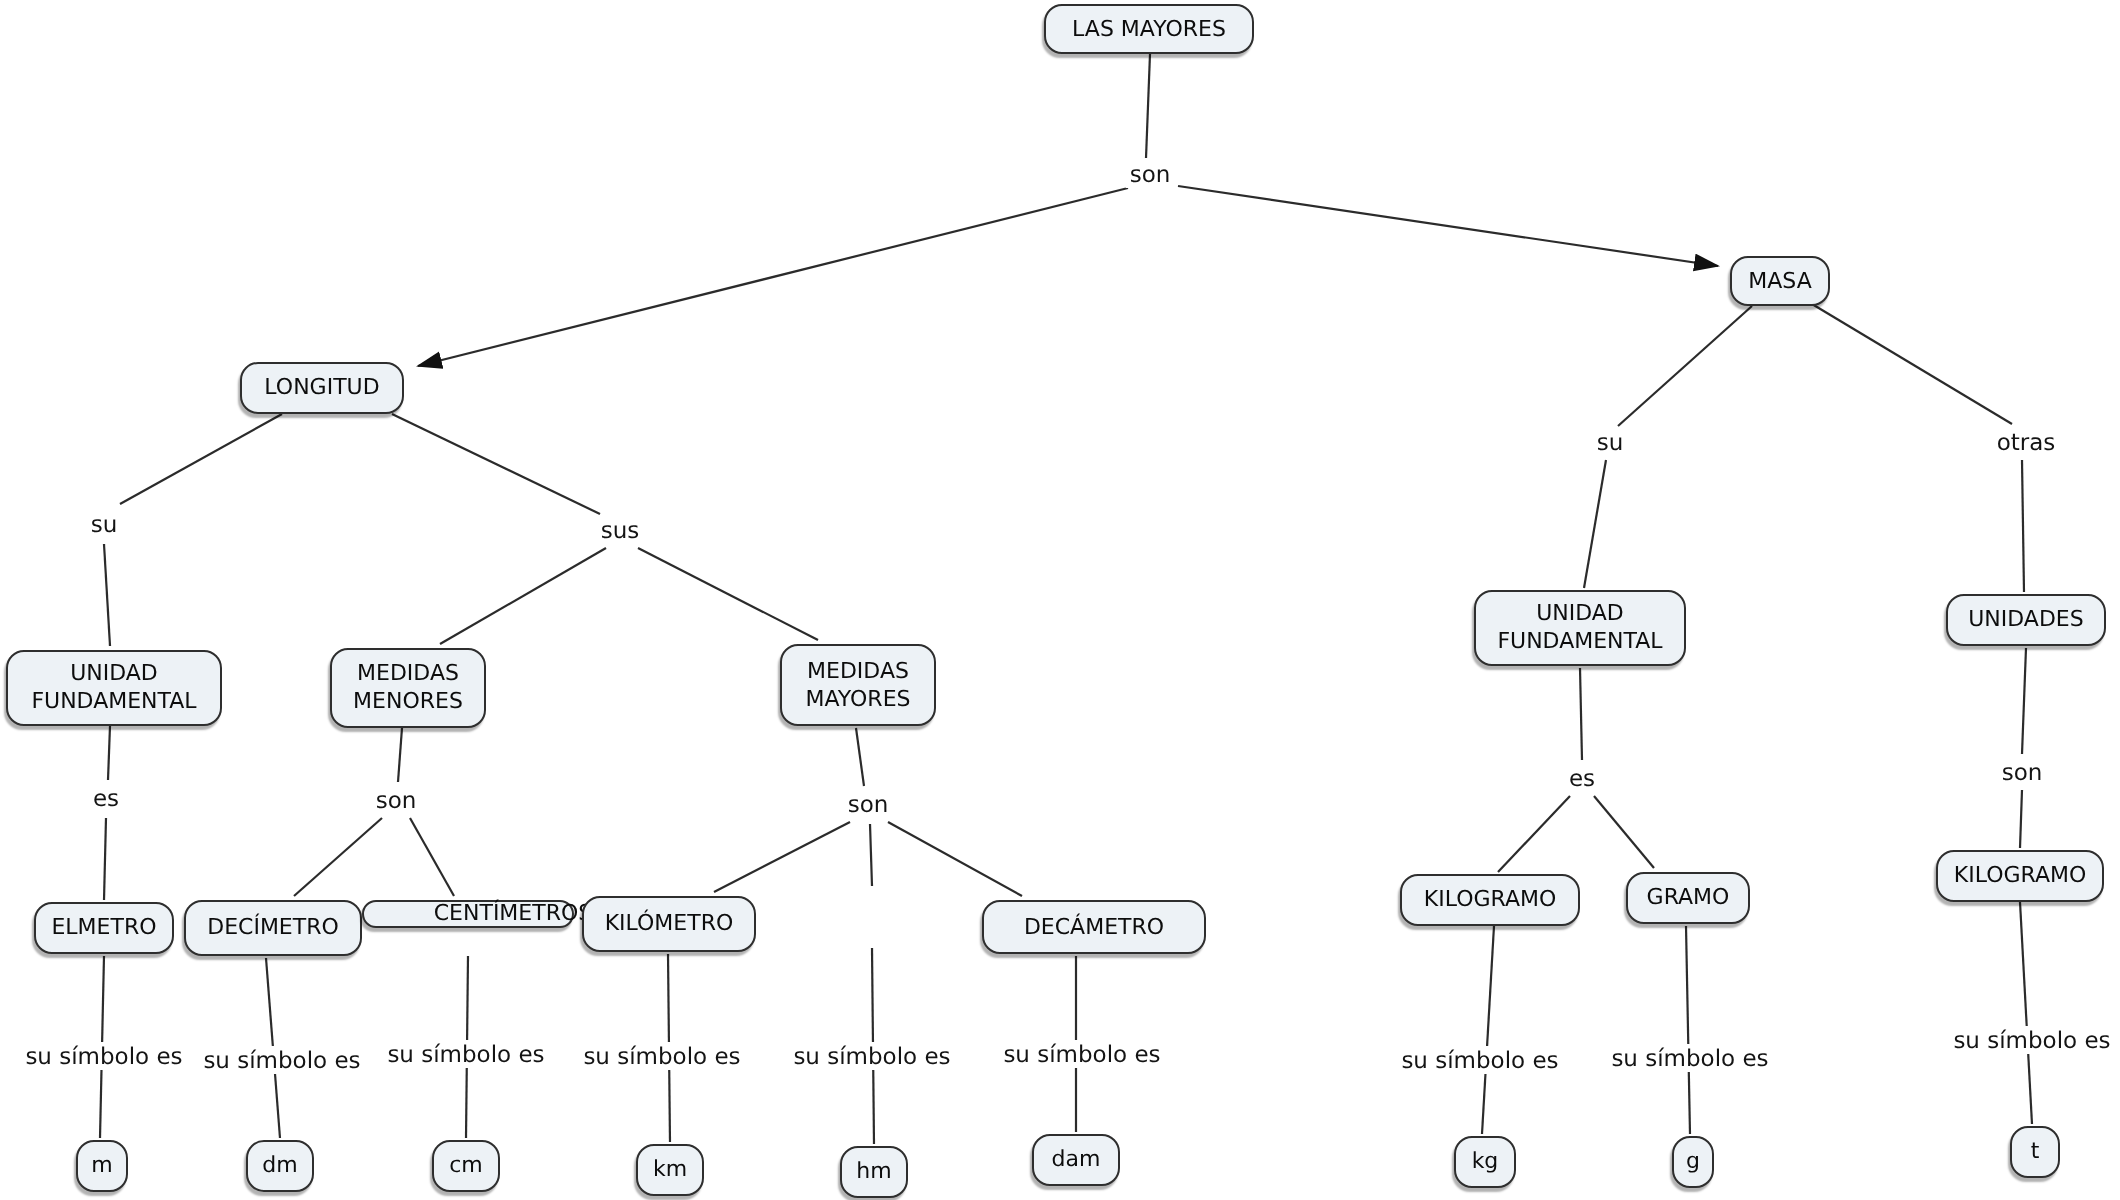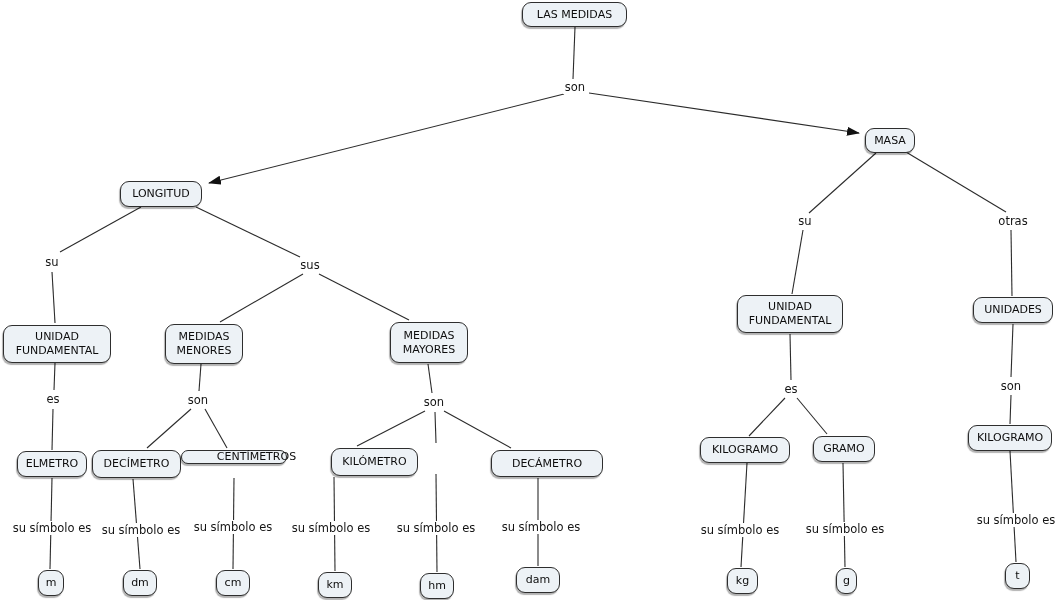--- a/index.html
+++ b/index.html
@@ -69,30 +69,30 @@
     <line x1="790" y1="334" x2="791" y2="380"></line>
     <line x1="785" y1="398" x2="749" y2="436"></line>
     <line x1="797" y1="398" x2="827" y2="434"></line>
     <line x1="747" y1="463" x2="741" y2="567"></line>
     <line x1="843" y1="463" x2="845" y2="567"></line>
     <line x1="1013" y1="324" x2="1011" y2="377"></line>
     <line x1="1011" y1="395" x2="1010" y2="424"></line>
     <line x1="1010" y1="451" x2="1016" y2="562"></line>
   </svg>
 
-  <div class="node" style="left:522px;top:2px;width:105px;height:25px;">LAS MEDIDAS</div>
+  <div class="node" style="left:522px;top:2px;width:105px;height:25px;">LAS MAYORES</div>
   <div class="node" style="left:120px;top:181px;width:82px;height:26px;">LONGITUD</div>
   <div class="node" style="left:865px;top:128px;width:50px;height:25px;">MASA</div>
   <div class="node" style="left:3px;top:325px;width:108px;height:38px;">UNIDAD FUNDAMENTAL</div>
   <div class="node" style="left:165px;top:324px;width:78px;height:40px;">MEDIDAS MENORES</div>
   <div class="node" style="left:390px;top:322px;width:78px;height:41px;">MEDIDAS MAYORES</div>
   <div class="node" style="left:17px;top:451px;width:70px;height:26px;">ELMETRO</div>
   <div class="node" style="left:92px;top:450px;width:89px;height:28px;">DECÍMETRO</div>
   <div class="node" style="left:181px;top:450px;width:106px;height:14px;padding-left:48px;">CENTÍMETROS</div>
-  <div class="node" style="left:291px;top:448px;width:87px;height:28px;margin-left:40px;">KILÓMETRO</div>
+  <div class="node" style="left:291px;top:448px;width:87px;height:28px;">KILÓMETRO</div>
   <div class="node" style="left:491px;top:450px;width:112px;height:27px;">DECÁMETRO</div>
   <div class="node" style="left:38px;top:570px;width:26px;height:26px;">m</div>
   <div class="node" style="left:123px;top:570px;width:34px;height:26px;">dm</div>
   <div class="node" style="left:216px;top:570px;width:34px;height:26px;">cm</div>
   <div class="node" style="left:318px;top:572px;width:34px;height:26px;">km</div>
   <div class="node" style="left:420px;top:573px;width:34px;height:26px;">hm</div>
   <div class="node" style="left:516px;top:567px;width:44px;height:26px;">dam</div>
   <div class="node" style="left:737px;top:295px;width:106px;height:38px;">UNIDAD FUNDAMENTAL</div>
   <div class="node" style="left:973px;top:297px;width:80px;height:26px;">UNIDADES</div>
   <div class="node" style="left:700px;top:437px;width:90px;height:26px;">KILOGRAMO</div>

